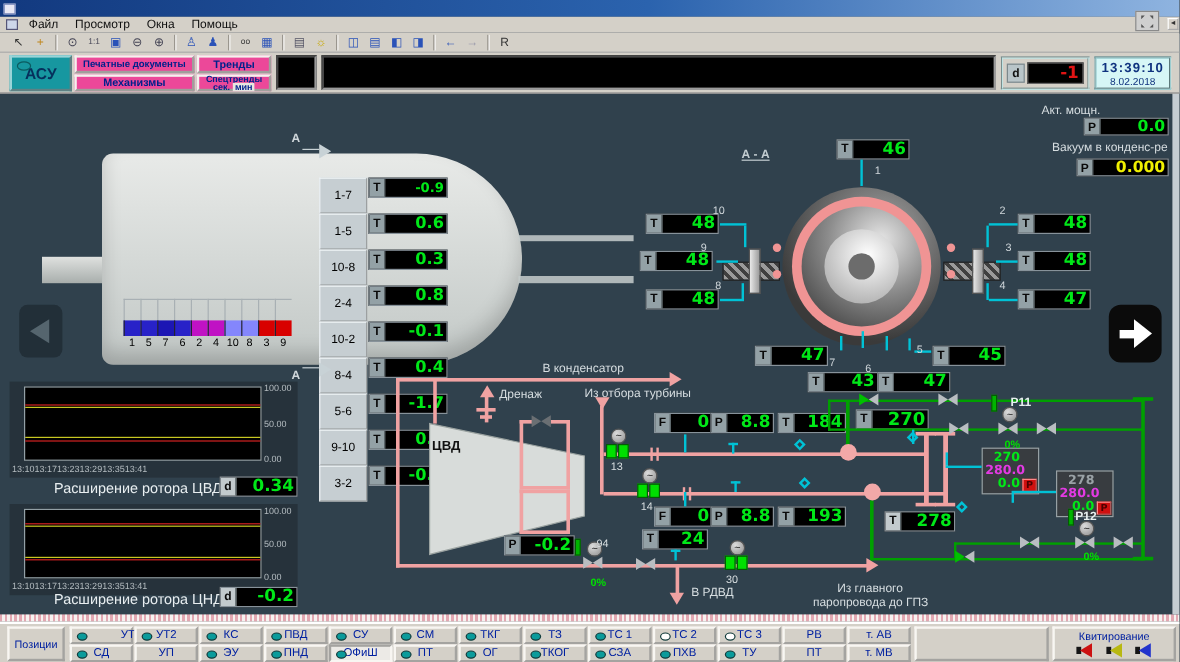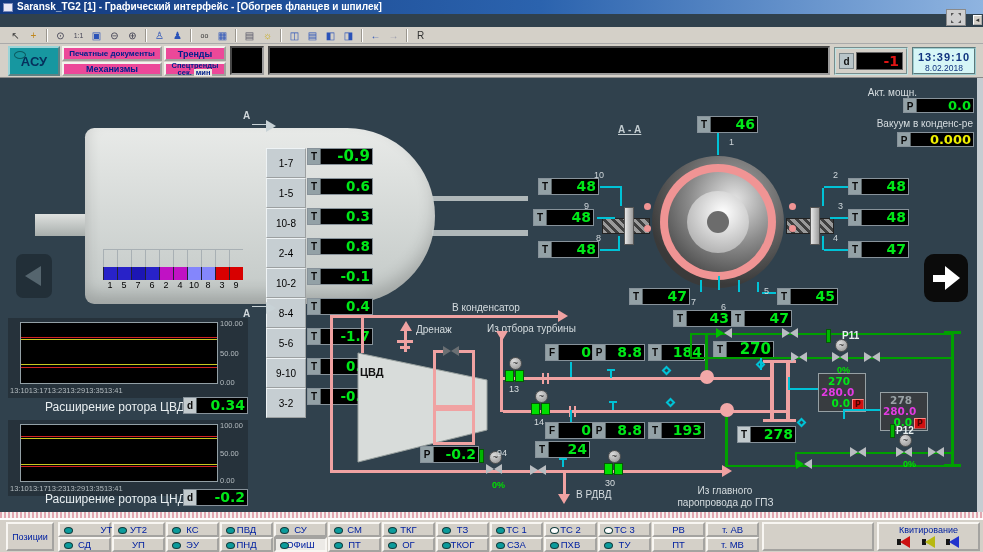--- a/index.html
+++ b/index.html
@@ -84,23 +84,29 @@
 .aalab{position:absolute;color:#c2ccd0;font-size:10px;font-weight:bold;text-decoration:underline}
 .amark{position:absolute;color:#cfd6da;font-size:10px;font-weight:bold}
 </style>
 </head>
 <body>
 
 <div class="win">
 
   <div class="titlebar">
     <span class="tico"></span>
-    <span class="ttl">Saransk_TG2 [1] - Графический интерфейс - [Обогрев фланцев и шпилек]</span>
   </div>
 
+  <div class="menubar">
+    <span class="micon"></span>
+  <span class="mi">Файл</span>
+      <span class="mi">Просмотр</span>
+      <span class="mi">Окна</span>
+      <span class="mi">Помощь</span>
+    </div>
 
   <div class="toolbar" id="toolbar">
       <div class="ticon" style="color: rgb(51, 51, 51);">↖</div>
       <div class="ticon" style="color: rgb(192, 136, 32);">+</div>
       <div class="tsep"></div>
       <div class="ticon" style="color: rgb(68, 68, 85);">⊙</div>
       <div class="ticon" style="color: rgb(68, 68, 85); font-size: 7px;">1:1</div>
       <div class="ticon" style="color: rgb(42, 82, 184);">▣</div>
       <div class="ticon" style="color: rgb(68, 68, 85);">⊖</div>
       <div class="ticon" style="color: rgb(68, 68, 85);">⊕</div>
@@ -168,21 +174,21 @@
 
     <div class="amark" style="left:243px;top:32px">А</div>
     <div class="amark" style="left:243px;top:230px">А</div>
     <div class="aalab" style="left:618px;top:46px">А - А</div>
 
     <div id="flange-table" style="position:absolute;left:266px;top:70px">
         <div class="frow">
           <span class="fl">1-7</span>
           <div class="disp">
             <span class="lb">T</span>
-            <span class="vl" style="font-size: 15px;">-0.9</span>
+            <span class="vl" style="font-size: 11px;">-0.9</span>
           </div>
         </div>
         <div class="frow">
           <span class="fl">1-5</span>
           <div class="disp">
             <span class="lb">T</span>
             <span class="vl" style="font-size: 13.5px;">0.6</span>
           </div>
         </div>
         <div class="frow">

